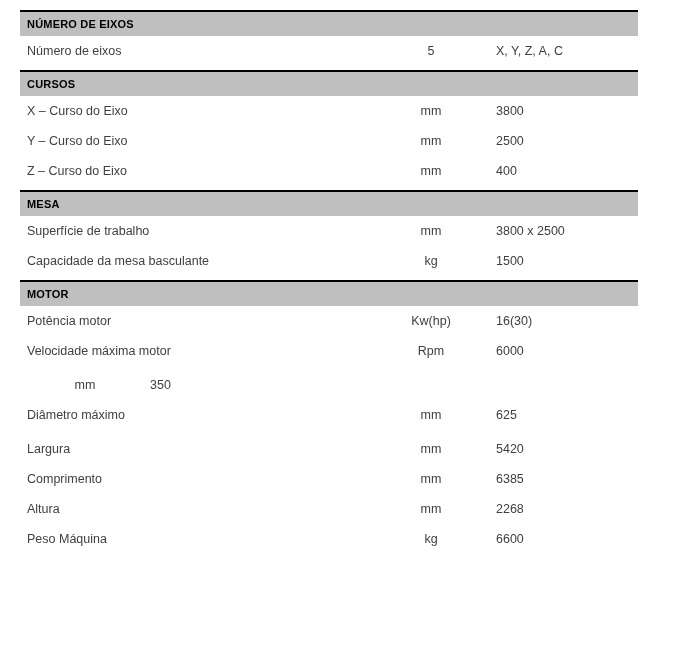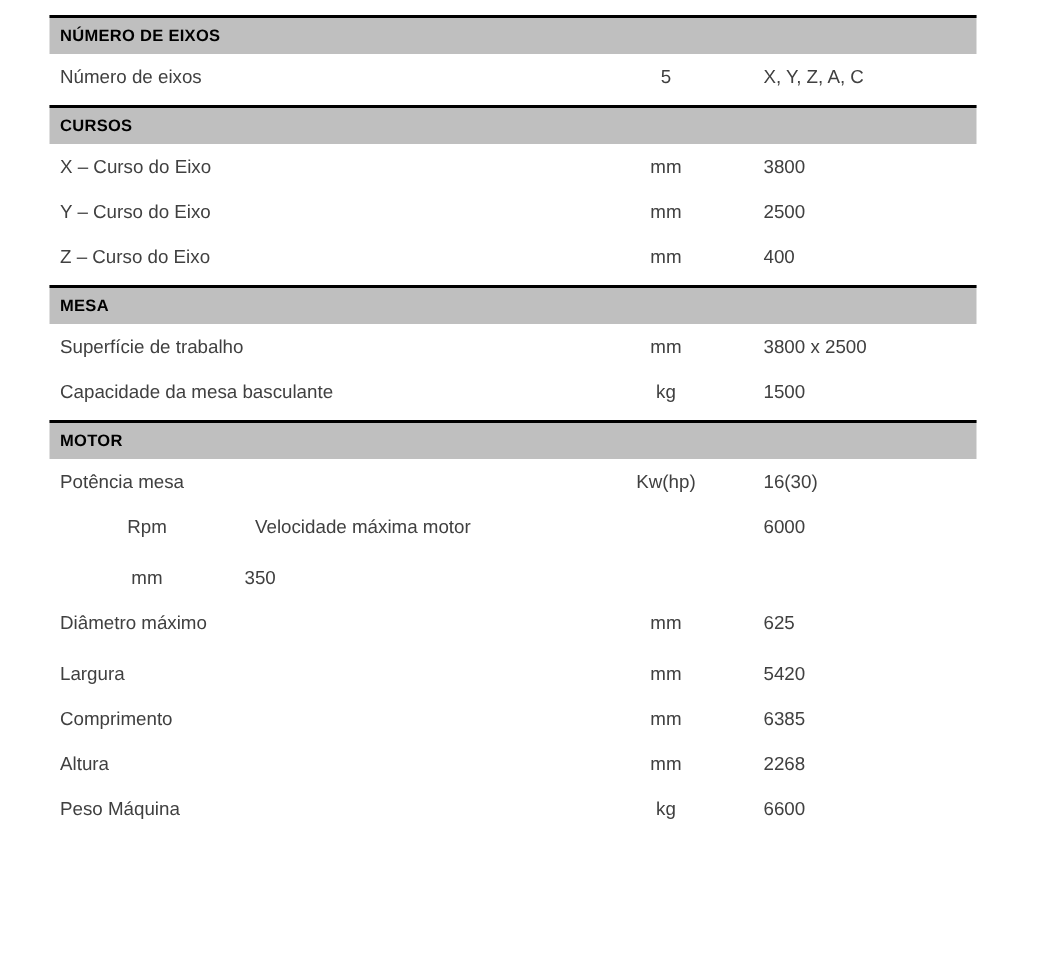--- a/index.html
+++ b/index.html
@@ -9,21 +9,21 @@
     font-family: "Liberation Sans", sans-serif;
   }
   .page {
     position: relative;
     width: 695px; height: 650px;
     background: #ffffff;
     overflow: hidden;
   }
   .table-wrap {
     position: absolute;
-    left: 33px; top: 6px;
+    left: 20px; top: 6px;
     width: 618px;
   }
   .spec-section { margin-top: 4px; }
   .section-header {
     border-top: 2px solid var(--border-color, #000000);
     background: var(--header-bg, #bfbfbf);
     height: 26px;
     display: flex;
     align-items: center;
     padding-left: 7px;
@@ -111,28 +111,28 @@
   </div>
 </div>
   </section>
 
   <section class="spec-section">
     <div class="section-header">
       <span class="section-title">MOTOR</span>
     </div>
     <div class="rows">
   <div class="spec-row">
-    <span class="cell label">Potência mesa</span>
+    <span class="cell label">Potência motor</span>
     <span class="cell unit">Kw(hp)</span>
     <span class="cell value">16(30)</span>
   </div>
 
   <div class="spec-row">
+    <span class="cell label">Velocidade máxima motor</span>
     <span class="cell unit">Rpm</span>
-    <span class="cell label">Velocidade máxima motor</span>
     <span class="cell value">6000</span>
   </div>
 </div>
   </section>
 
   <section class="spec-section">
     <div class="rows">
   <div class="spec-row">
     <span class="cell unit">mm</span>
     <span class="cell value">350</span>

